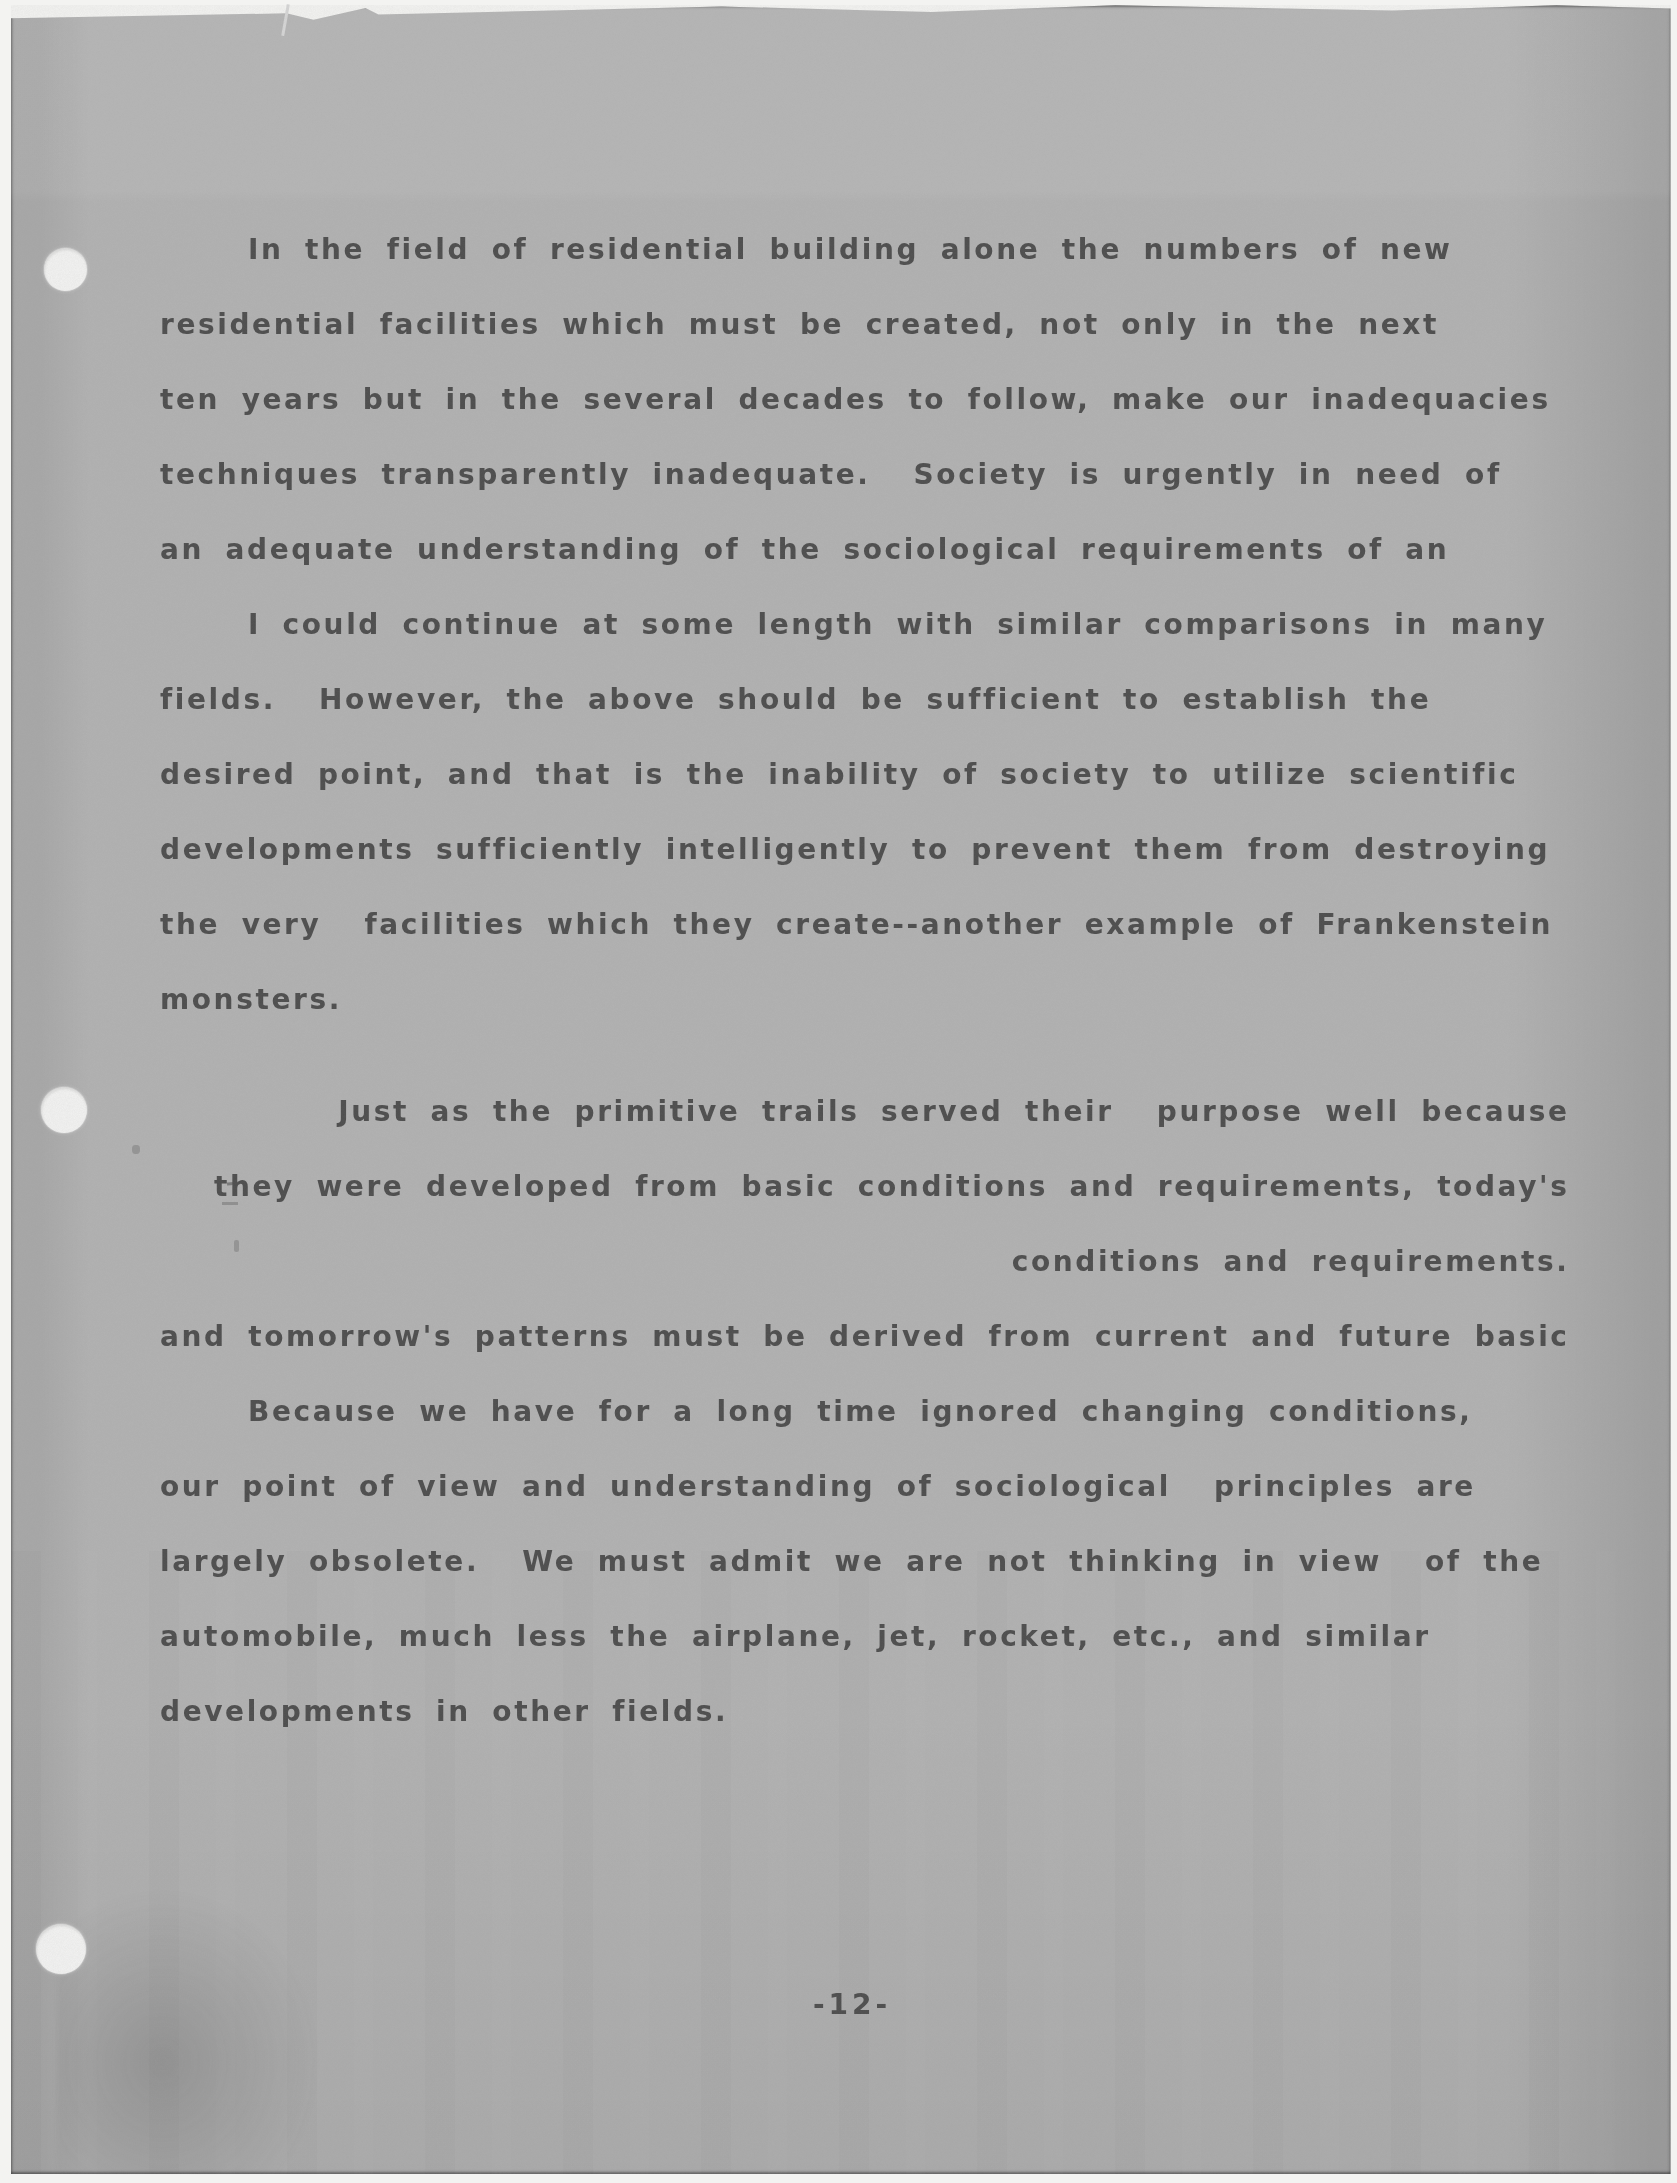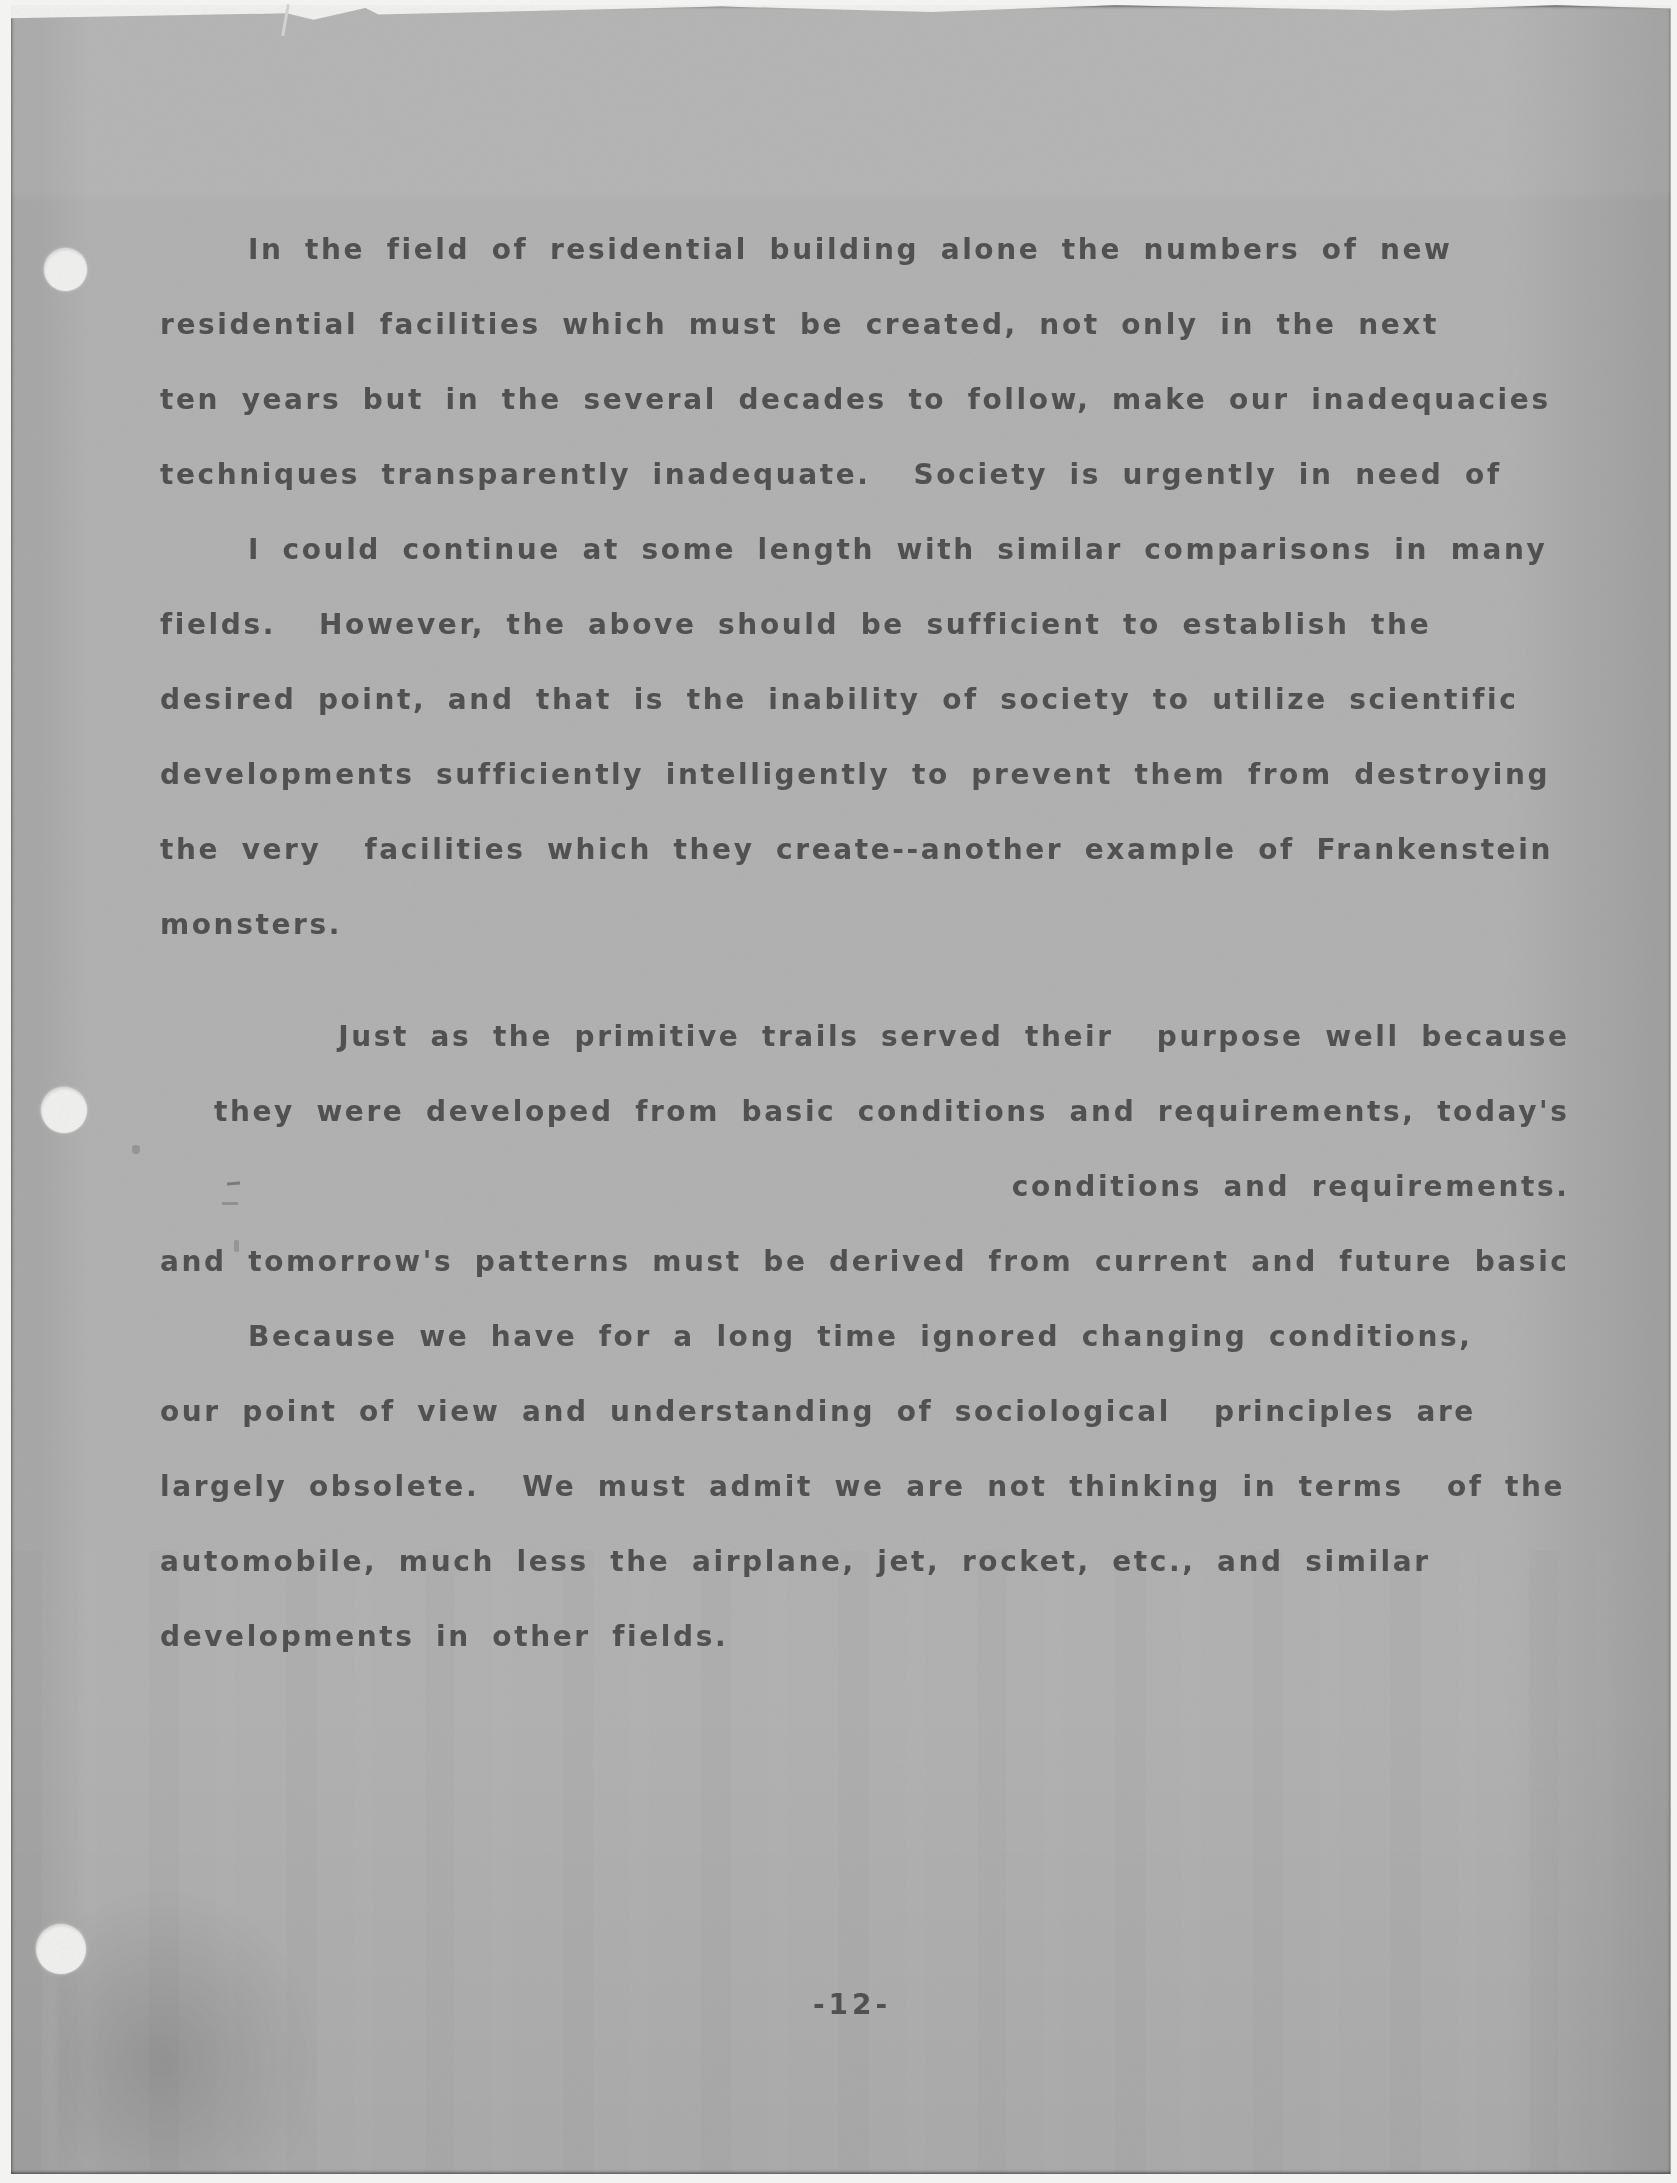--- a/index.html
+++ b/index.html
@@ -149,39 +149,40 @@
   <div class="mark m-dash1"></div>
   <div class="mark m-dash2"></div>
   <div class="mark m-just"></div>
 
   <div class="doc">
       <div class="para">
         <div class="line indent">In the field of residential building alone the numbers of new</div>
         <div class="line">residential facilities which must be created, not only in the next</div>
         <div class="line">ten years but in the several decades to follow, make our inadequacies</div>
         <div class="line">techniques transparently inadequate.  Society is urgently in need of</div>
+        <div class="line">an adequate understanding of the sociological requirements of an</div>
       </div>
       <div class="para">
         <div class="line indent">I could continue at some length with similar comparisons in many</div>
         <div class="line">fields.  However, the above should be sufficient to establish the</div>
         <div class="line">desired point, and that is the inability of society to utilize scientific</div>
         <div class="line">developments sufficiently intelligently to prevent them from destroying</div>
         <div class="line">the very  facilities which they create--another example of Frankenstein</div>
         <div class="line">monsters.</div>
       </div>
       <div class="para gap-before">
         <div class="line indent">Just as the primitive trails served their  purpose well because</div>
         <div class="line">they were developed from basic conditions and requirements, today's</div>
         <div class="line">conditions and requirements.</div>
         <div class="line">and tomorrow's patterns must be derived from current and future basic</div>
       </div>
       <div class="para">
         <div class="line indent">Because we have for a long time ignored changing conditions,</div>
         <div class="line">our point of view and understanding of sociological  principles are</div>
-        <div class="line">largely obsolete.  We must admit we are not thinking in terms  of the</div>
+        <div class="line">largely obsolete.  We must admit we are not thinking in view  of the</div>
         <div class="line">automobile, much less the airplane, jet, rocket, etc., and similar</div>
         <div class="line">developments in other fields.</div>
       </div>
     </div>
 
   <div class="page-number">-12-</div>
 
   <svg class="grain" width="1660" height="2169" xmlns="http://www.w3.org/2000/svg" viewBox="0 0 2523 3296">
     <filter id="grain-filter" x="0" y="0" width="100%" height="100%">
       <feTurbulence type="fractalNoise" baseFrequency="0.9" numOctaves="2" stitchTiles="stitch"></feTurbulence>

